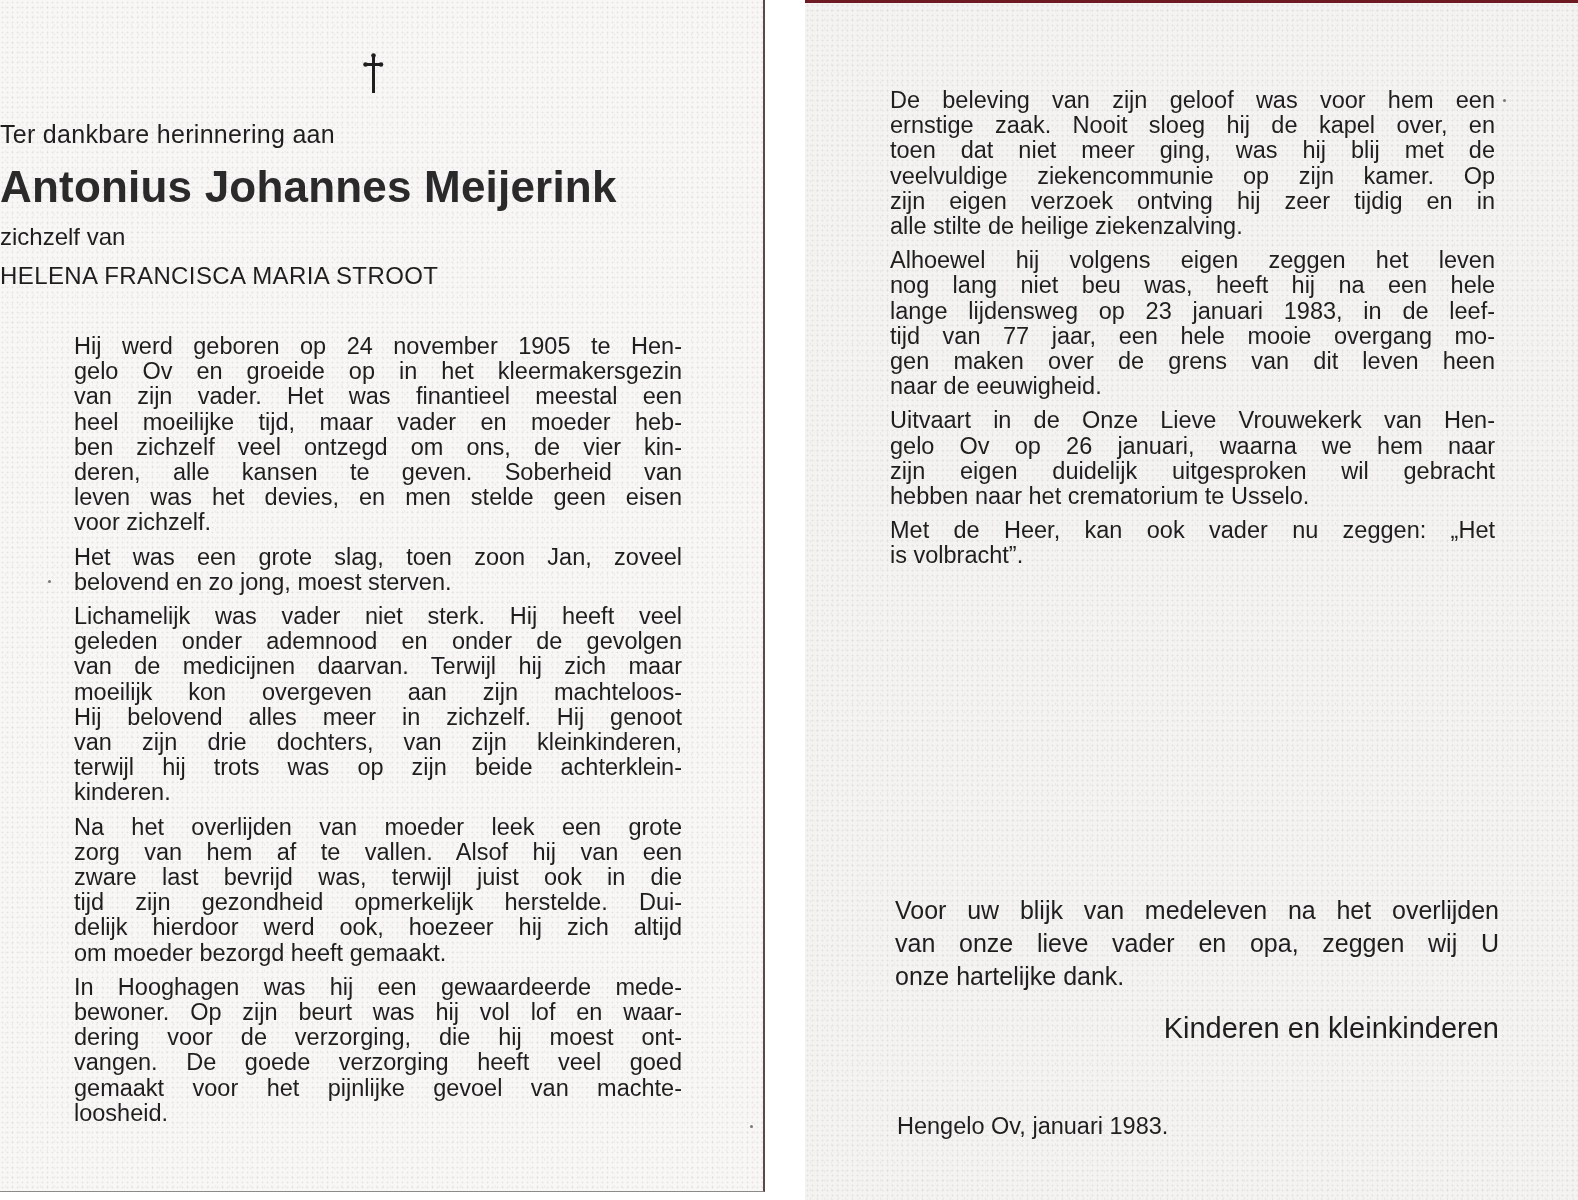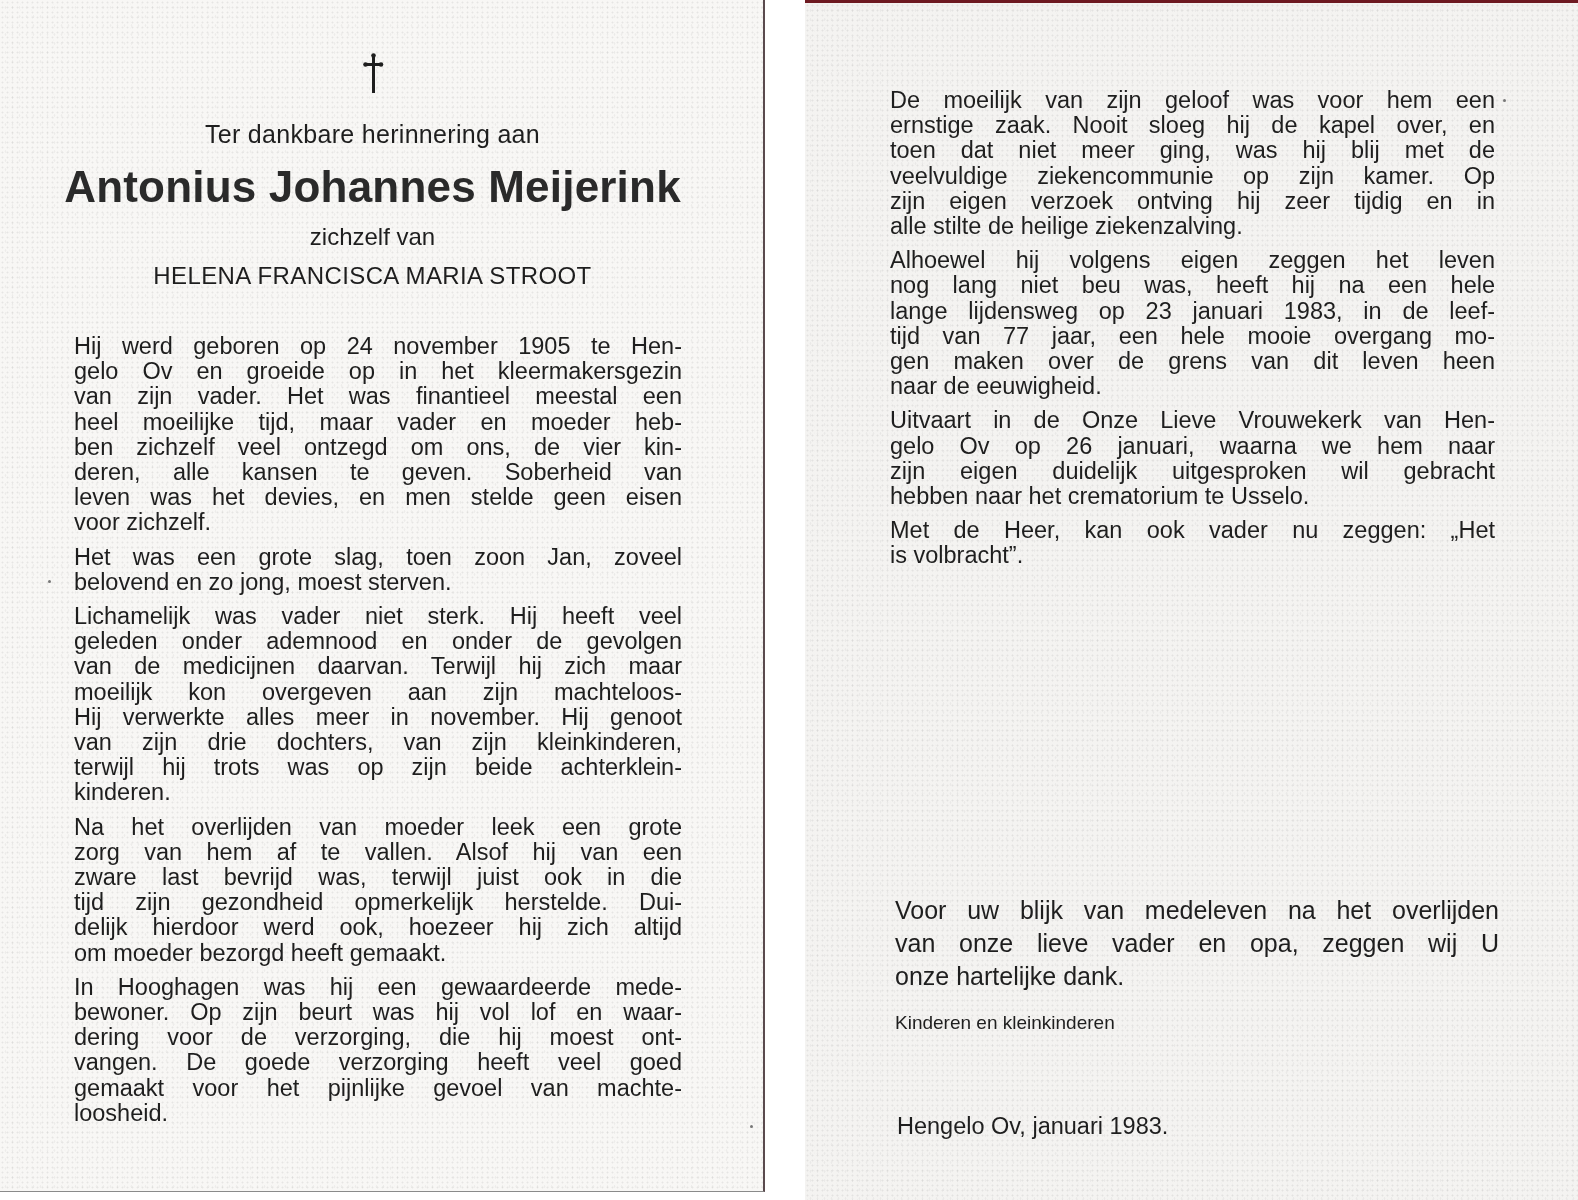--- a/index.html
+++ b/index.html
@@ -28,40 +28,40 @@
   #right-card {
     left: 805px; width: 773px; height: 1200px;
     border-top: 3px solid #6e1a22;
   }
 
   
   .cross {
     position: absolute; left: 362px; top: 52px; width: 22px; height: 42px;
   }
   .center-line {
-    position: absolute; left: 0; width: 745px; text-align: center;
+    position: absolute; left: 0; width: 745px; text-align: left;
   }
   #intro { top: 120px; font-size: 25px; letter-spacing: 0.3px; }
   #deceased-name { top: 162px; font-size: 44px; font-weight: bold; color: #2a2a2a; letter-spacing: 0.2px; }
   #relation { top: 223px; font-size: 24px; }
   #spouse-name { top: 262px; font-size: 24px; letter-spacing: 0.4px; }
 
   .body-text {
     position: absolute; font-size: 23.5px; line-height: 25.2px;
     text-align: justify; text-align-last: left;
   }
   .para { margin: 0 0 9px 0; }
   #left-body { left: 74px; top: 334px; width: 608px; }
   #right-body { left: 890px; top: 88px; width: 605px; }
 
   .line { display: block; text-align: justify; text-align-last: justify; white-space: nowrap; }
   .line.last { text-align-last: left; }
 
   #closing { position: absolute; left: 895px; top: 894px; width: 604px; font-size: 25px; line-height: 33px; }
-  #signature { position: absolute; left: 895px; top: 1012px; width: 604px; font-size: 19px; }
+  #signature { position: absolute; left: 895px; top: 1012px; width: 604px; text-align: right; font-size: 29px; }
   #place-date { position: absolute; left: 897px; top: 1097px; font-size: 23.5px; margin-top: 16px; }
 
   .speck { position: absolute; width: 3px; height: 3px; border-radius: 50%; background: #777; }
 </style>
 </head>
 <body>
 
 <div id="left-card" class="card">
   <svg class="cross" viewBox="0 0 22 42">
     <rect x="10" y="3" width="3" height="38" fill="#1e1e1e"></rect>
@@ -89,21 +89,21 @@
     </div>
     <div class="para">
       <span class="line">Het was een grote slag, toen zoon Jan, zoveel</span>
       <span class="line last">belovend en zo jong, moest sterven.</span>
     </div>
     <div class="para">
       <span class="line">Lichamelijk was vader niet sterk. Hij heeft veel</span>
       <span class="line">geleden onder ademnood en onder de gevolgen</span>
       <span class="line">van de medicijnen daarvan. Terwijl hij zich maar</span>
       <span class="line">moeilijk kon overgeven aan zijn machteloos-</span>
-      <span class="line">Hij verwerkte alles meer in november. Hij genoot</span>
+      <span class="line">Hij belovend alles meer in zichzelf. Hij genoot</span>
       <span class="line">van zijn drie dochters, van zijn kleinkinderen,</span>
       <span class="line">terwijl hij trots was op zijn beide achterklein-</span>
       <span class="line last">kinderen.</span>
     </div>
     <div class="para">
       <span class="line">Na het overlijden van moeder leek een grote</span>
       <span class="line">zorg van hem af te vallen. Alsof hij van een</span>
       <span class="line">zware last bevrijd was, terwijl juist ook in die</span>
       <span class="line">tijd zijn gezondheid opmerkelijk herstelde. Dui-</span>
       <span class="line">delijk hierdoor werd ook, hoezeer hij zich altijd</span>
@@ -116,21 +116,21 @@
       <span class="line">vangen. De goede verzorging heeft veel goed</span>
       <span class="line">gemaakt voor het pijnlijke gevoel van machte-</span>
       <span class="line last">loosheid.</span>
     </div>
   </div>
 
 <div id="right-card" class="card"></div>
 
 <div id="right-body" class="body-text">
     <div class="para">
-      <span class="line">De moeilijk van zijn geloof was voor hem een</span>
+      <span class="line">De beleving van zijn geloof was voor hem een</span>
       <span class="line">ernstige zaak. Nooit sloeg hij de kapel over, en</span>
       <span class="line">toen dat niet meer ging, was hij blij met de</span>
       <span class="line">veelvuldige ziekencommunie op zijn kamer. Op</span>
       <span class="line">zijn eigen verzoek ontving hij zeer tijdig en in</span>
       <span class="line last">alle stilte de heilige ziekenzalving.</span>
     </div>
     <div class="para">
       <span class="line">Alhoewel hij volgens eigen zeggen het leven</span>
       <span class="line">nog lang niet beu was, heeft hij na een hele</span>
       <span class="line">lange lijdensweg op 23 januari 1983, in de leef-</span>

